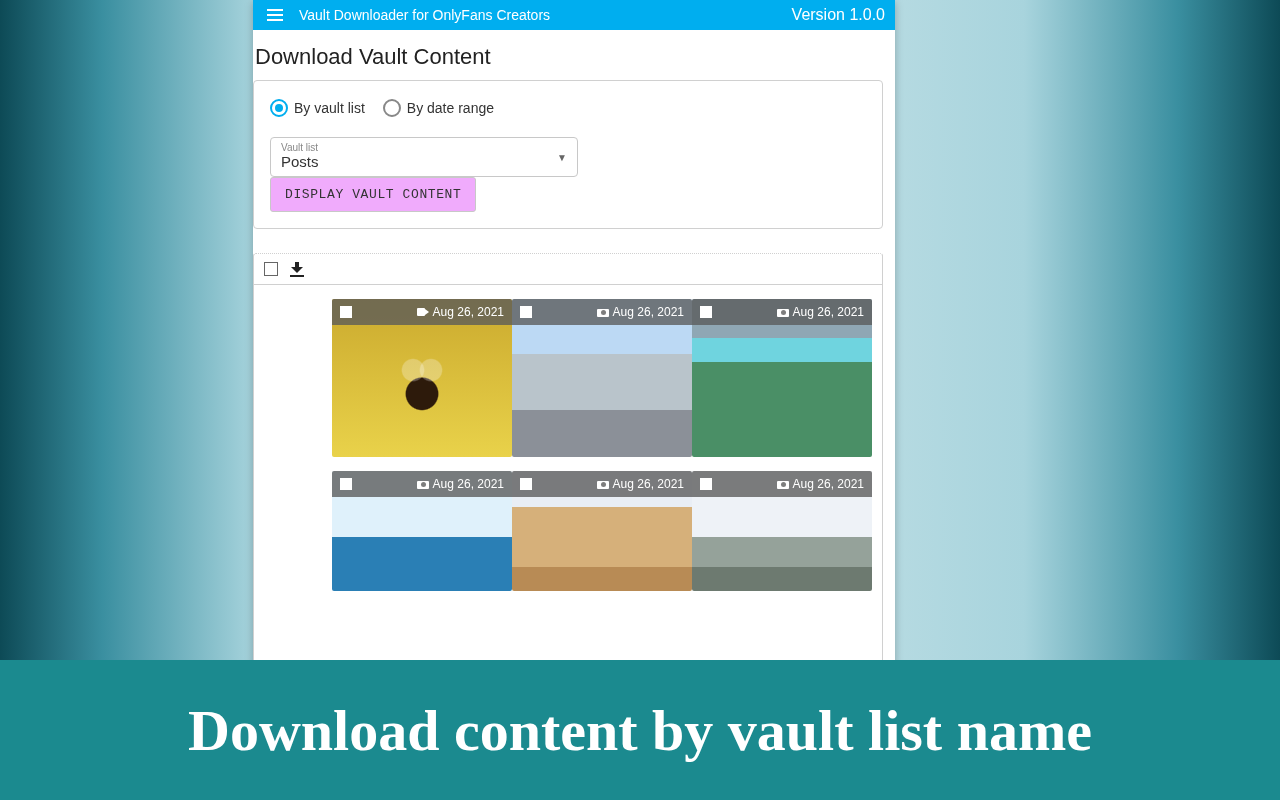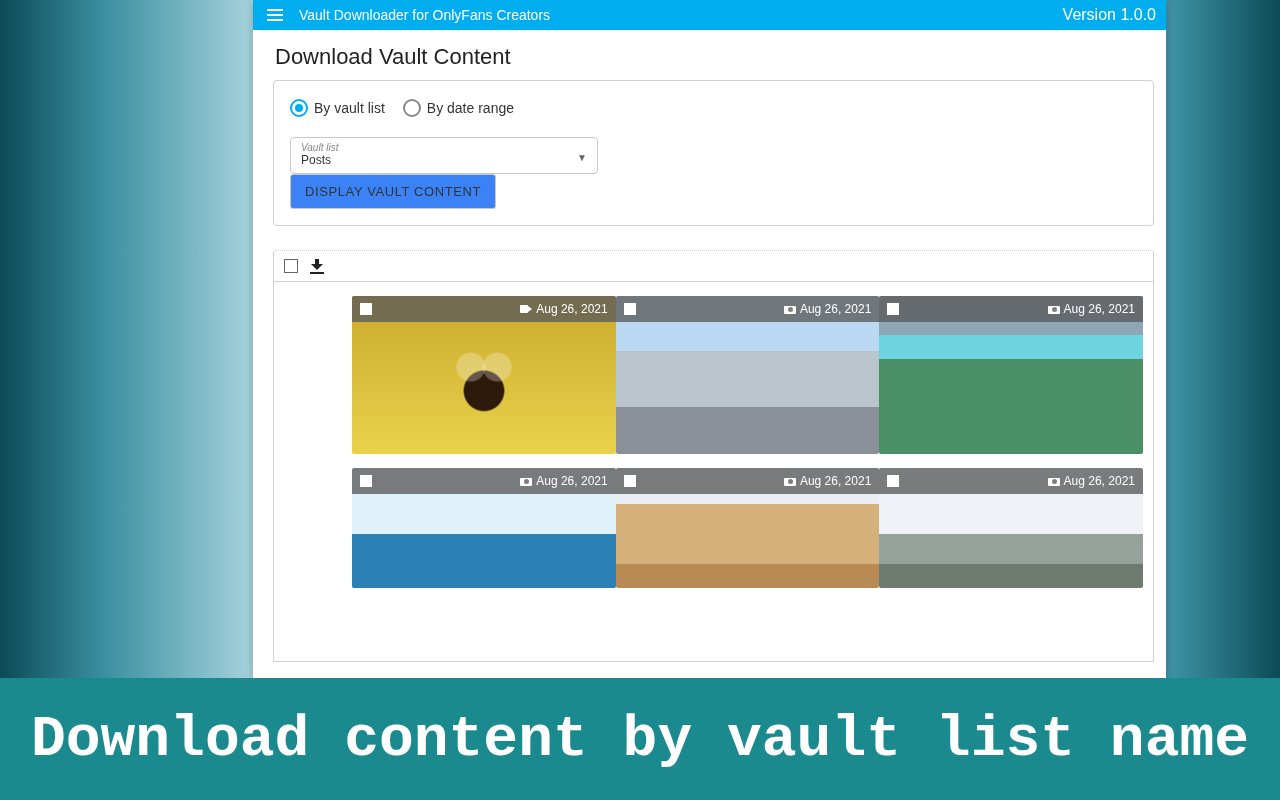--- a/index.html
+++ b/index.html
@@ -4,39 +4,39 @@
 <style>
 * { box-sizing: border-box; margin: 0; padding: 0; }
 html, body { width: 1280px; height: 800px; overflow: hidden; font-family: Arial, Helvetica, sans-serif; }
 .bg {
   position: absolute; inset: 0;
   background: linear-gradient(90deg, #0d4a56 0%, #3a8fa0 8%, #a8d4dd 20%, #cfe6ea 50%, #a8d4dd 80%, #3a8fa0 92%, #0d4a56 100%);
 }
 .app-window {
   position: absolute;
   left: 253px; top: 0;
-  width: 913px; height: 678px;
+  width: 642px; height: 678px;
   background: #fff;
   box-shadow: 0 2px 8px rgba(0,0,0,.25);
   overflow: hidden;
 }
 .app-bar {
   height: 30px;
   background: #00aeef;
   color: #fff;
   display: flex; align-items: center;
   padding: 0 10px;
   font-size: 14px;
 }
 .hamburger { display: flex; flex-direction: column; gap: 3px; cursor: pointer; padding: 4px; }
 .hamburger span { width: 16px; height: 2px; background: #fff; }
 .app-title { margin-left: 12px; font-weight: 500; }
 .version { margin-left: auto; font-size: 16px; }
 .page {
-  padding: 8px 12px 0 20px;
+  padding: 8px 12px 0 0;
 }
 .page-title {
   font-size: 22px; color: #222; font-weight: 400; margin: 6px 0 10px 2px;
 }
 .panel {
   border: 1px solid #d0d0d0;
   border-radius: 4px;
   padding: 18px 16px 16px 16px;
 }
 .radio-row { display: flex; gap: 18px; align-items: center; margin-bottom: 20px; }
@@ -45,28 +45,28 @@
   width: 18px; height: 18px; border-radius: 50%; border: 2px solid #888; position: relative;
 }
 .radio.selected .radio-circle { border-color: #00aeef; }
 .radio.selected .radio-circle::after {
   content: ""; position: absolute; left: 3px; top: 3px; width: 8px; height: 8px; border-radius: 50%; background: #00aeef;
 }
 .select-box {
   width: 308px; border: 1px solid #c8c8c8; border-radius: 4px; padding: 4px 10px 6px 10px;
   position: relative; cursor: pointer; background: #fff;
 }
-.select-label { font-size: 10px; color: #888; font-style: italic; }
-.select-value { font-size: 12px; color: #333; }
+.select-label { font-size: 10px; color: #888; }
+.select-value { font-size: 15px; color: #333; }
 .select-arrow { position: absolute; right: 10px; top: 14px; font-size: 10px; color: #666; }
 .helper { font-size: 10px; color: #9a9a9a; margin: 6px 0 14px 2px; }
 .display-btn {
-  border: 1px solid #c8c8c8; background: #3b82f6; color: #333;
+  border: 1px solid #c8c8c8; background: #f0abfc; color: #333;
   padding: 9px 14px; font-size: 13px; letter-spacing: .6px;
-  border-radius: 3px; cursor: pointer;
+  border-radius: 3px; cursor: pointer; font-family: Liberation Mono, monospace;
 }
 .toolbar {
   border: 1px solid #d0d0d0; border-top: 1px dotted #d0d0d0;
   margin-top: 24px; padding: 8px 10px;
   display: flex; align-items: center; gap: 12px;
   border-radius: 3px 3px 0 0;
 }
 .chk {
   width: 14px; height: 14px; border: 1.5px solid #666; background: #fff; cursor: pointer;
 }
@@ -116,25 +116,25 @@
       linear-gradient(#cbaa2e,#e9d24a); }
 .t2 { background: linear-gradient(to bottom, #bcd9f4 0 35%, #b9c4cb 35% 70%, #8b9098 70% 100%); }
 .t3 { background: linear-gradient(to bottom, #8fa7b4 0 25%, #6fd4df 25% 40%, #4a8f66 40% 100%); }
 .t4 { background: linear-gradient(to bottom, #dff1fb 0 55%, #2a7fb5 55% 100%); }
 .t5 { background: linear-gradient(to bottom, #e9eef5 0 30%, #d6b07a 30% 80%, #b88b55 80% 100%); }
 .t6 { background: linear-gradient(to bottom, #eef2f7 0 55%, #95a29a 55% 80%, #6d7a70 80% 100%); }
 
 .row2 .card { height: 120px; }
 .row2 .thumb { top: 0; }
 .banner {
-  position: absolute; left: 0; bottom: 0; width: 1280px; height: 122px;
+  position: absolute; left: 0; bottom: 0; width: 1280px; height: 140px;
   background: #1b8a8f; color: #fff;
   display: flex; align-items: center; justify-content: center;
   font-size: 58px; font-weight: 700;
-  font-family: Liberation Mono, monospace;
+  font-family: Liberation Serif, serif;
 }
 </style>
 </head>
 <body>
 
 <div class="bg"></div>
 
 <div class="app-window">
   <div class="app-bar">
     <div class="hamburger">

